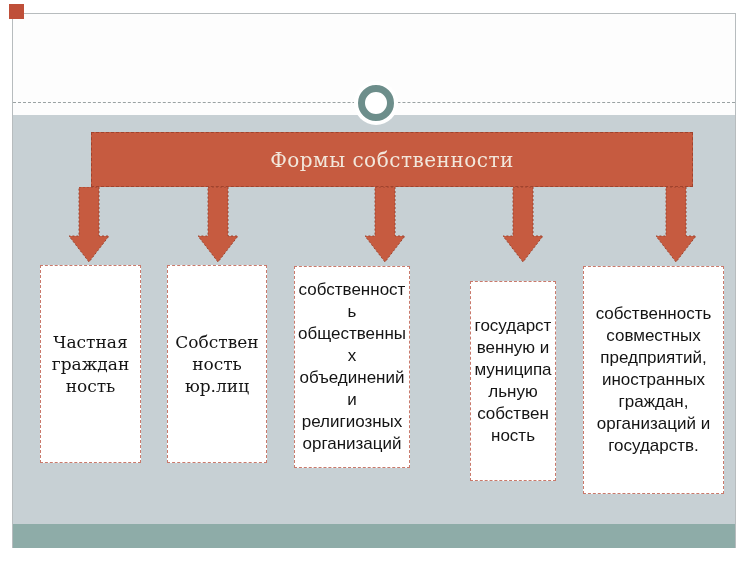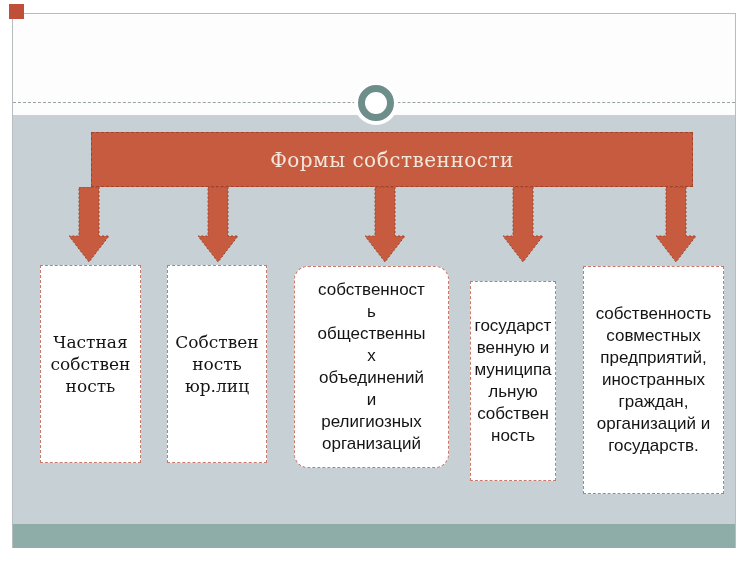--- a/index.html
+++ b/index.html
@@ -61,21 +61,21 @@
   .box{
     position:absolute;background:#ffffff;
     border:1px dashed var(--box-border,#C9796B);box-sizing:border-box;
     display:flex;align-items:center;justify-content:center;text-align:center;
     white-space:pre-line;color:var(--box-text,#141414);z-index:4;padding:3px;
   }
   .box.serif{font-family:"DejaVu Serif", serif;font-size:17px;line-height:22px;}
   .box.sans{font-family:"Liberation Sans", sans-serif;font-size:17px;line-height:22px;}
   .b1{left:40px; top:265px;width:101px;height:198px;}
   .b2{left:167px;top:265px;width:100px;height:198px;}
-  .b3{left:294px;top:266px;width:155px;height:202px;border-radius:14px;}
+  .b3{left:294px;top:266px;width:116px;height:202px;}
   .b4{left:470px;top:281px;width:86px;height:200px;}
   .b5{left:583px;top:266px;width:141px;height:228px;}
 </style>
 </head>
 <body>
 
 <div class="frame"></div>
 <div class="gray-band"></div>
 <div class="teal-band"></div>
 <div class="dashed-line"></div>
@@ -110,21 +110,21 @@
       <polygon points="10,0 30,0 30,49 40,49 20,75 0,49 10,49"></polygon>
     </svg>
 </div>
 <div class="arrow a5">
   <svg viewBox="0 0 40 75">
       <polygon points="10,0 30,0 30,49 40,49 20,75 0,49 10,49"></polygon>
     </svg>
 </div>
 
 <div class="box serif b1">Частная
-собствен
+граждан
 ность</div>
 <div class="box serif b2">Собствен
 ность
 юр.лиц</div>
 <div class="box sans b3">собственност
 ь
 общественны
 х
 объединений
 и

